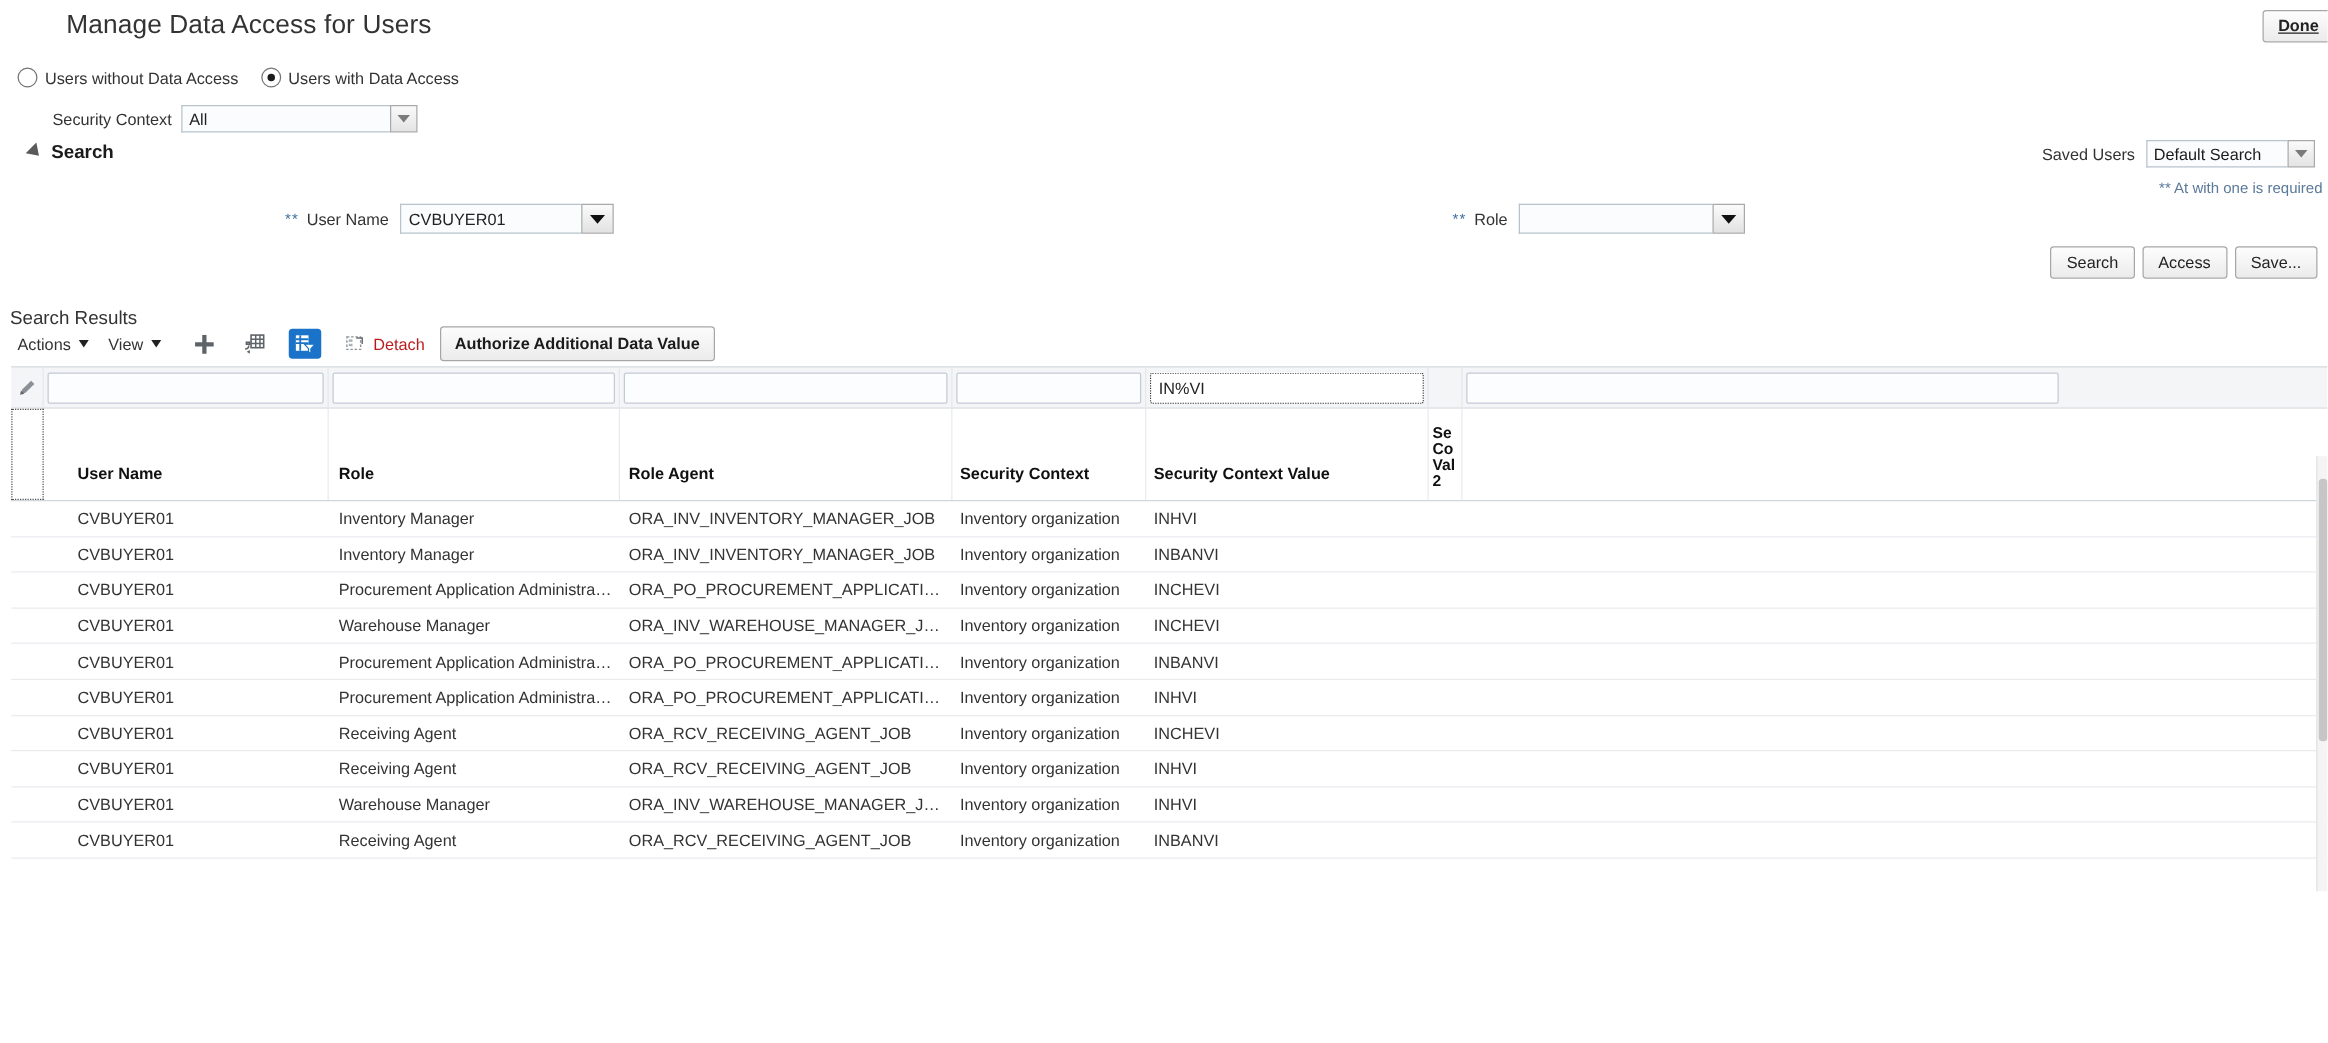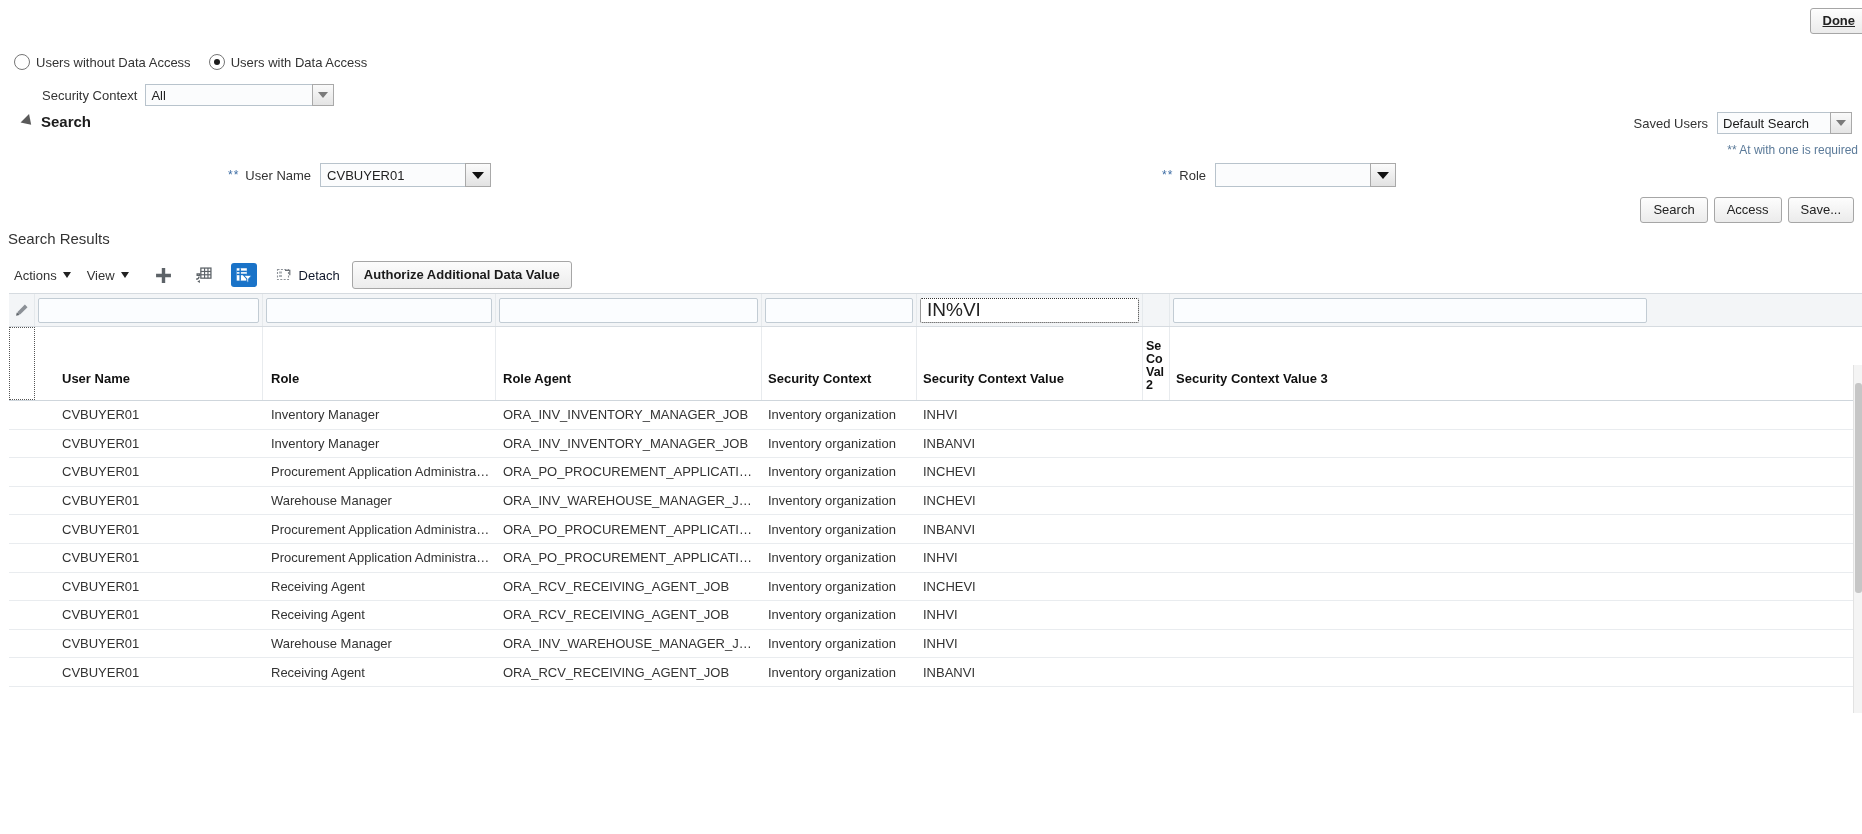--- a/index.html
+++ b/index.html
@@ -85,42 +85,42 @@
   .lov-btn .caret { width:0;height:0;border-left:6px solid transparent;border-right:6px solid transparent;border-top:7px solid #111; }
 
   
   .btn-row { position: absolute; right: 8px; top: 197px; display: flex; gap: 6px; }
   .btn {
     background: linear-gradient(#fdfdfd,#ebebeb); border: 1px solid #a6a6a6; border-radius: 3px;
     font-size: 13px; color: #222; padding: 4px 12px 5px; white-space: nowrap; cursor: default;
   }
 
   
-  .results-title { position:absolute; left: 8px; top: 230px; font-size: 15px; color:#333; }
+  .results-title { position:absolute; left: 8px; top: 246px; font-size: 15px; color:#333; }
   .toolbar { position:absolute; left: 14px; top: 263px; display:flex; align-items:center; gap: 0; height: 24px; }
   .tb-menu { font-size: 13px; color:#333; display:flex; align-items:center; gap:6px; margin-right: 16px; cursor:default; }
   .tb-menu .caret-sm { width:0;height:0;border-left:4px solid transparent;border-right:4px solid transparent;border-top:6px solid #222; }
   .tb-icon { width: 26px; height: 24px; display:flex; align-items:center; justify-content:center; }
   .tb-icon.active { background:#1a73c8; border-radius:3px; }
-  .detach { display:flex; align-items:center; gap:5px; font-size:13px; color:#0f172a; margin-left:2px; margin-right: 12px; }
+  .detach { display:flex; align-items:center; gap:5px; font-size:13px; color:#b91c1c; margin-left:2px; margin-right: 12px; }
   .authorize-btn {
     background: linear-gradient(#fcfcfc,#ececec); border:1px solid #a6a6a6; border-radius: 3px;
     font-size: 13px; font-weight: bold; color:#1b1b1b; padding: 5px 11px 6px; white-space: nowrap; cursor:default;
   }
 
   
   .table-wrap { position:absolute; left: 9px; top: 293px; width: 1853px; height: 420px; }
   .filter-row {
     display:flex; height: 34px; align-items: stretch;
     background: #f3f5f7; border-top: 1px solid #d6dbe0; border-bottom: 1px solid #d6dbe0;
   }
   .fcell { display:flex; align-items:center; justify-content:center; padding: 4px 3px; border-right: 1px solid #e5e9ec; }
   .finput {
     width: 100%; height: 25px; background:#fbfdff; border:1px solid #c2ccd4; border-radius:2px;
-    font-size: 19px; color:#222; padding: 2px 6px; font-family:"Liberation Sans", sans-serif;
+    font-size: 13px; color:#222; padding: 2px 6px; font-family:"Liberation Sans", sans-serif;
   }
   .finput.focused { border: 1px dotted #333; background: #fff; box-shadow: 0 0 0 1px #fff inset; }
   .pencil-cell { display:flex; align-items:center; justify-content:center; }
 
   .hdr-row { display:flex; background:#fff; border-bottom: 1px solid #cfd6dc; height: 74px; align-items: flex-end; }
   .hcell {
     font-size: 13px; font-weight: bold; color:#111; padding: 0 0 14px 0;
     border-right: 1px solid #e8ebee; display:flex; align-items:flex-end; height:100%;
   }
   .hcell.focus-outline { border: 1px dotted #555; align-items:center; }
@@ -140,20 +140,21 @@
   .col-4 { width: 155px; flex:none; }
   .col-5 { width: 226px; flex:none; }
   .col-6 { width: 27px; flex:none; }
   .col-7 { width: 480px; flex:none; }
 </style>
 </head>
 <body>
 
 <div id="page">
 
+  <div class="page-title">Manage Data Access for Users</div>
   <div class="done-btn"><u>Done</u></div>
 
   <div class="radio-row">
     <span class="radio"></span>
     <span class="radio-label">Users without Data Access</span>
     <span class="radio checked"></span>
     <span class="radio-label">Users with Data Access</span>
   </div>
 
   <div class="sc-row">
@@ -287,21 +288,20 @@
     </div>
 
     <div class="hdr-row">
       <div class="hcell col-0 focus-outline"></div>
       <div class="hcell col-1" style="padding-left:27px;">User Name</div>
       <div class="hcell col-2" style="padding-left:8px;">Role</div>
       <div class="hcell col-3" style="padding-left:7px;">Role Agent</div>
       <div class="hcell col-4" style="padding-left:6px;">Security Context</div>
       <div class="hcell col-5" style="padding-left:6px;">Security Context Value</div>
       <div class="hcell col-6 hcell-narrow" style="padding-left:3px;">Se Co Val 2</div>
-      <div class="hcell col-7" style="padding-left:6px;border-right:none;">Security Context Value 3</div>
     </div>
 
     <div id="rows">
         <div class="drow">
           <div class="dcell col-0 sep"></div>
           <div class="dcell col-1" style="padding-left: 27px;">CVBUYER01</div>
           <div class="dcell col-2" style="padding-left: 8px;">Inventory Manager</div>
           <div class="dcell col-3" style="padding-left: 7px;">ORA_INV_INVENTORY_MANAGER_JOB</div>
           <div class="dcell col-4" style="padding-left: 6px;">Inventory organization</div>
           <div class="dcell col-5" style="padding-left: 6px;">INHVI</div>

